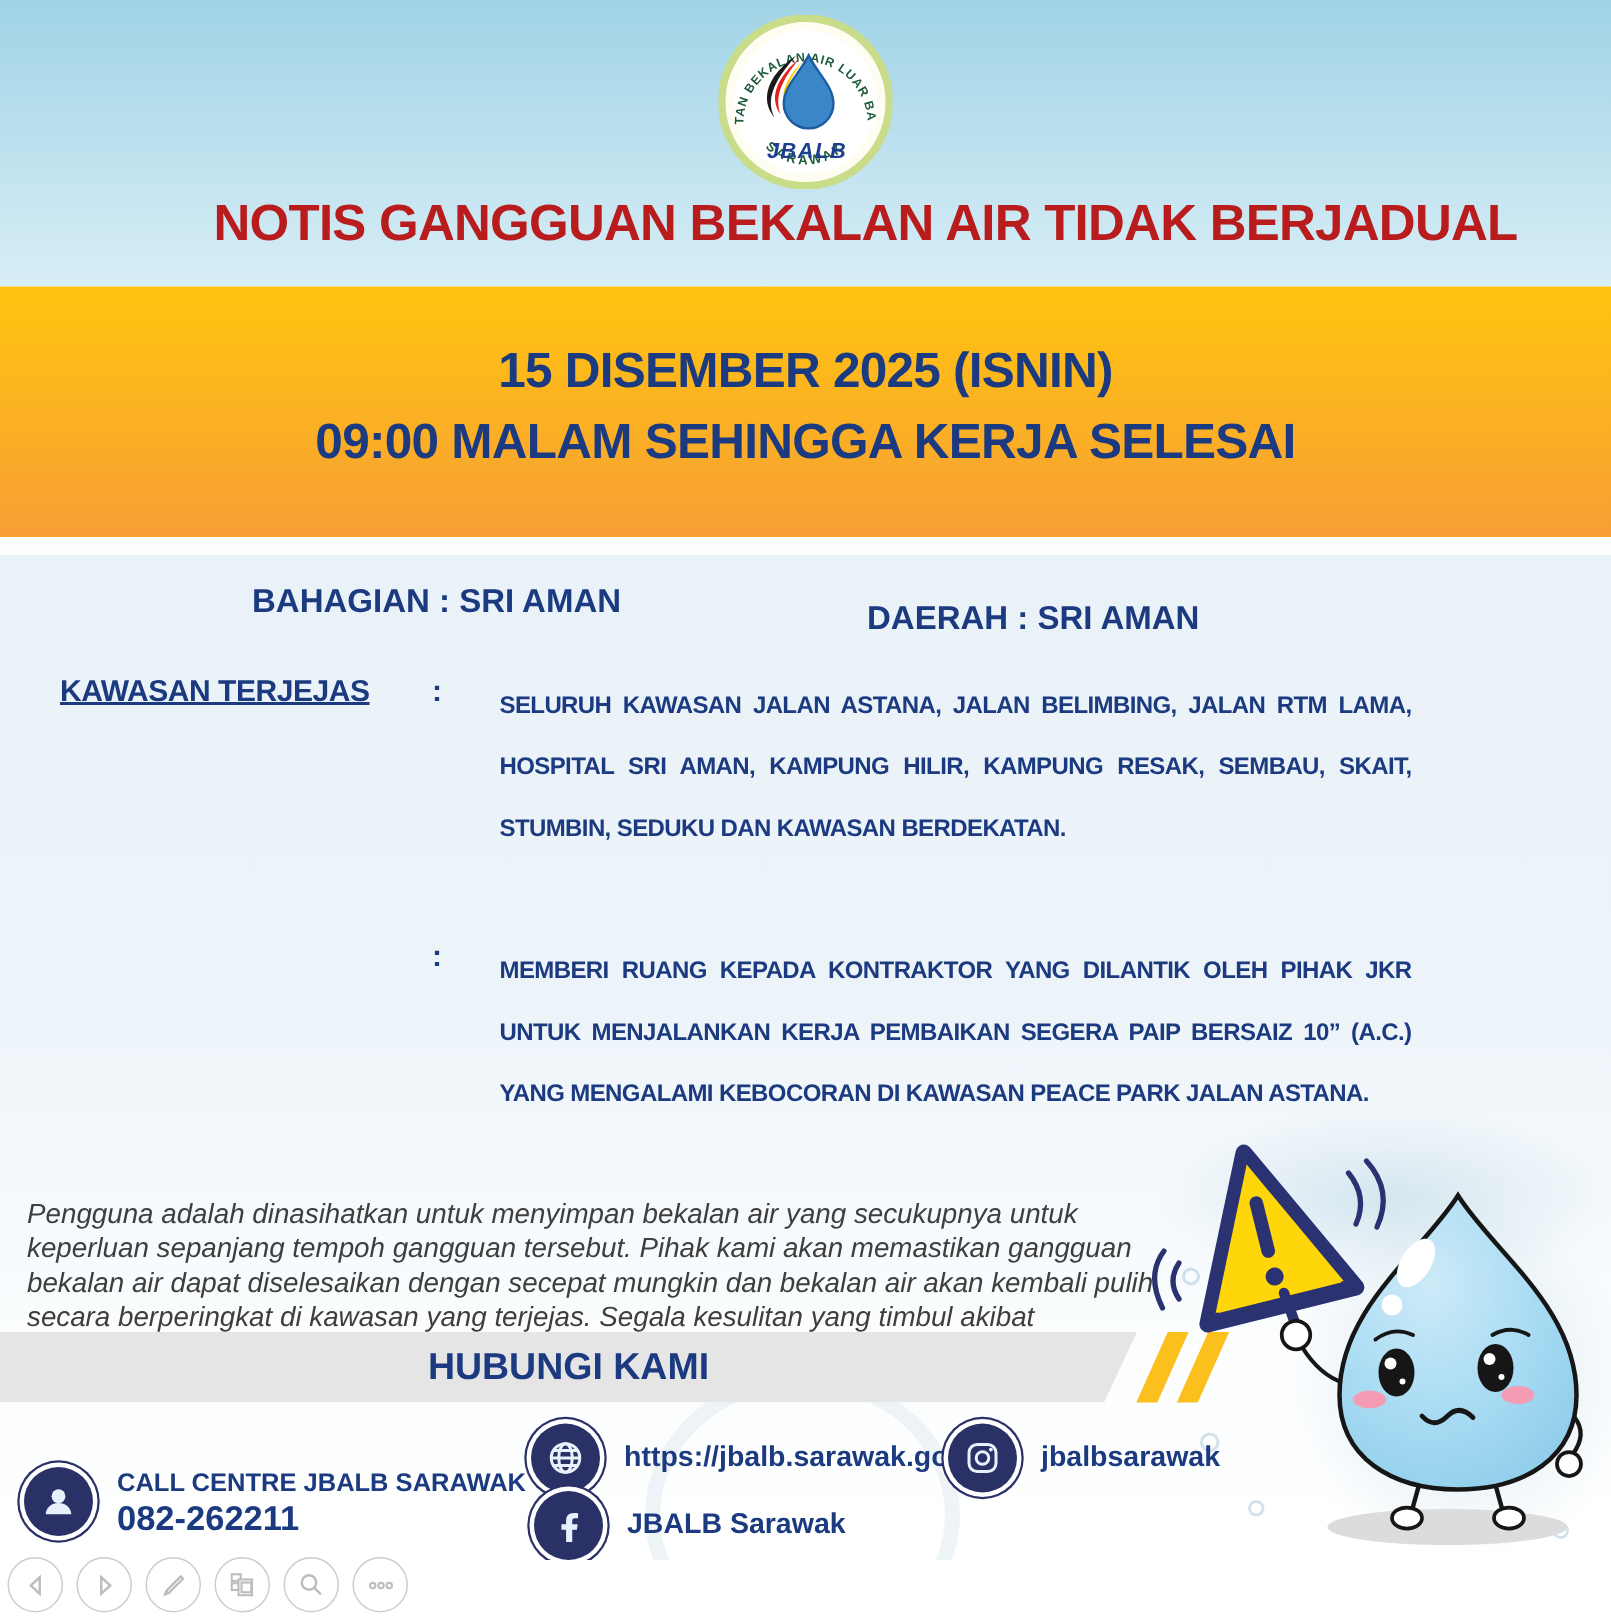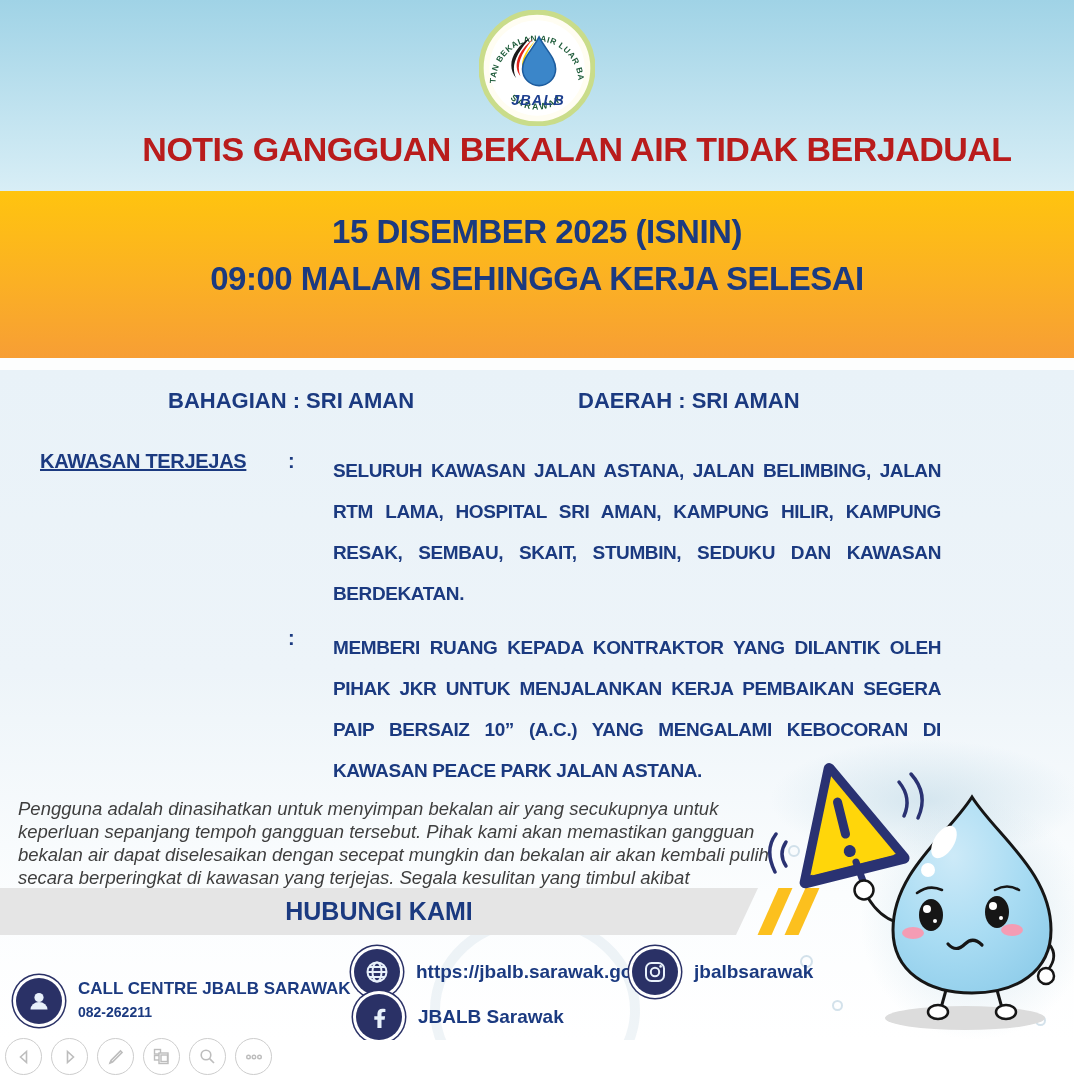--- a/index.html
+++ b/index.html
@@ -11,52 +11,52 @@
   .header{position:absolute;left:0;top:0;width:1074px;height:358px;}
   .header-sky{position:absolute;left:0;top:0;width:100%;height:191px;
     background:linear-gradient(180deg,#a0d3e6 0%,#bfe2ef 55%,#d8eef6 100%);}
   .logo-wrap{position:absolute;left:479px;top:10px;width:116px;height:116px;}
   .title{position:absolute;left:0;top:130px;width:1074px;text-align:center;
     font-size:34px;font-weight:bold;letter-spacing:-0.5px;color:#b91c1c;margin-left:40px;}
   
   .banner-orange{position:absolute;left:0;top:191px;width:1074px;height:167px;
     background:linear-gradient(180deg,#ffc40f 0%,#fbb024 55%,#f79e35 100%);
     display:flex;flex-direction:column;align-items:center;justify-content:flex-start;
-    padding-top:17px;box-sizing:border-box;}
+    padding-top:32px;box-sizing:border-box;}
   .banner-orange .line{font-size:33px;font-weight:bold;color:#1b3a80;letter-spacing:-0.5px;line-height:47px;}
   .gap-white{position:absolute;left:0;top:358px;width:1074px;height:12px;background:#fdfefe;}
   
   .content{position:absolute;left:0;top:370px;width:1074px;height:670px;
     background:linear-gradient(180deg,#e9f2f8 0%,#edf4f9 45%,#fbfdfe 78%,#ffffff 100%);}
   .region-row{position:absolute;left:0;top:388px;width:1074px;color:#1b3a80;font-weight:bold;font-size:22px;}
   .region-bahagian{position:absolute;left:168px;top:0;}
-  .region-daerah{position:absolute;left:578px;top:0;}
+  .region-daerah{position:absolute;left:578px;top:11px;}
   .detail-label{position:absolute;left:40px;width:250px;font-size:20px;font-weight:bold;color:#1b3a80;letter-spacing:-0.3px;text-decoration:underline;}
   .detail-colon{position:absolute;left:288px;width:20px;font-size:20px;font-weight:bold;color:#1b3a80;}
-  .detail-text{position:absolute;left:333px;width:608px;font-size:19px;font-weight:bold;color:#1b3a80;
+  .detail-text{position:absolute;left:333px;width:608px;font-size:16px;font-weight:bold;color:#1b3a80;
     line-height:41px;letter-spacing:-0.4px;text-align:justify;}
   .row1{top:450px;}
   .row2{top:627px;}
   .advisory{position:absolute;left:18px;top:797px;width:753px;
     font-size:18.5px;font-style:italic;color:#3e3e3e;line-height:23px;}
   
   .banner-contact{position:absolute;left:0;top:888px;width:758px;height:47px;background:#e5e5e5;
     clip-path:polygon(0 0,100% 0,calc(100% - 22px) 100%,0 100%);
     display:flex;align-items:center;justify-content:center;}
   .banner-contact .label{font-size:25px;font-weight:bold;color:#1b3a80;}
   .stripe{position:absolute;top:888px;height:47px;width:14px;background:#fcc01e;transform:skewX(-24deg);}
   .stripe1{left:768px;}
   .stripe2{left:795px;}
   .contact-item{position:absolute;display:flex;align-items:center;}
   .badge{width:46px;height:46px;border-radius:50%;background:#2a3166;flex:0 0 auto;
     box-shadow:0 0 0 3px #ffffff,0 0 0 4.5px #2a3166;
     display:flex;align-items:center;justify-content:center;}
   .contact-text{margin-left:16px;color:#1b3a80;font-weight:bold;}
   .phone-line1{font-size:17px;line-height:22px;}
-  .phone-line2{font-size:14px;line-height:24px;}
+  .phone-line2{font-size:23px;line-height:24px;}
   .contact-single{font-size:19px;}
   .c-phone{left:16px;top:958px;margin-top:20px;}
   .c-web{left:354px;top:949px;}
   .c-insta{left:632px;top:949px;}
   .c-fb{left:356px;top:994px;}
   
   .splash,.droplet{position:absolute;pointer-events:none;}
   .splash{background:radial-gradient(closest-side,rgba(186,214,228,0.55),rgba(186,214,228,0));}
   .droplet{border:2px solid rgba(160,190,210,0.45);border-radius:50%;}
   .swirl{position:absolute;left:430px;top:915px;width:190px;height:170px;border-radius:50%;

